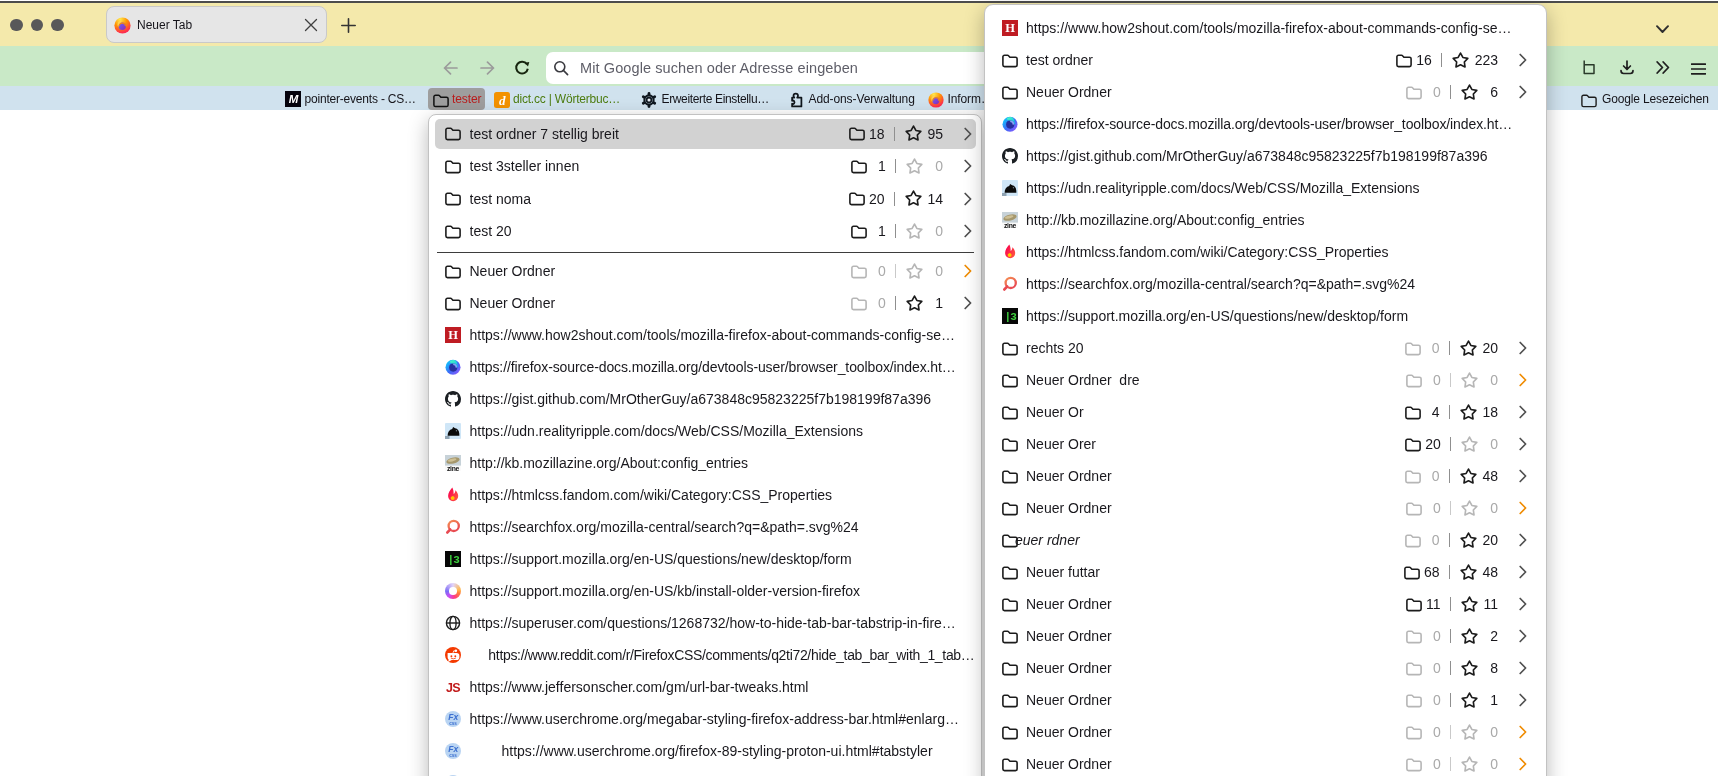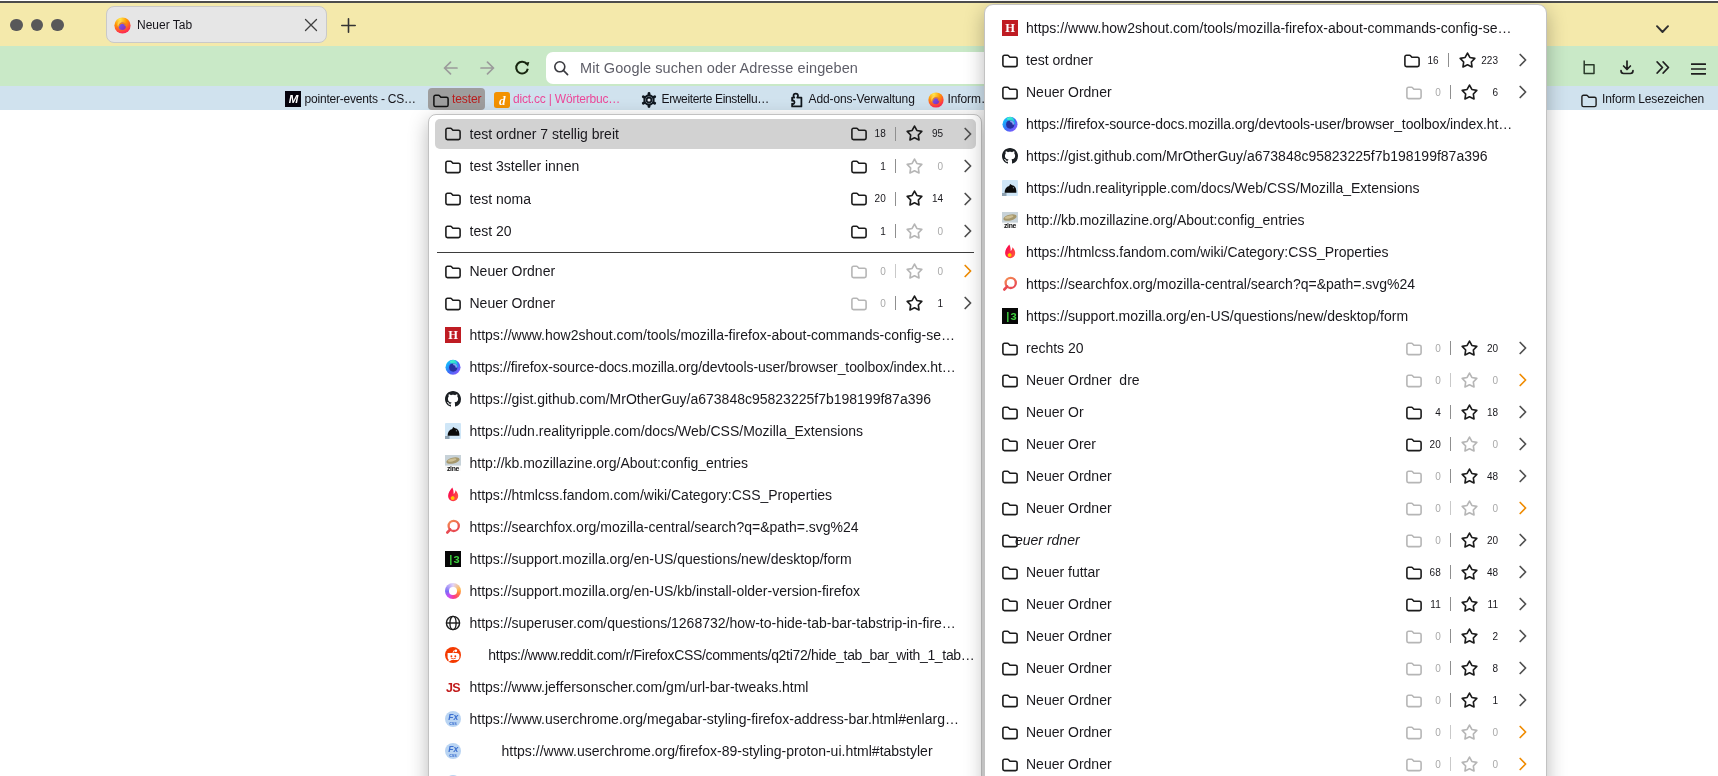--- a/index.html
+++ b/index.html
@@ -1,21 +1,21 @@
 <!DOCTYPE html>
 <html><head><meta charset="utf-8"><style>
 html,body{margin:0;padding:0}
 body{width:1718px;height:776px;overflow:hidden;position:relative;background:#fff;font-family:"Liberation Sans",sans-serif;-webkit-font-smoothing:antialiased}
 .abs{position:absolute}
 .row{position:absolute;height:30px;line-height:30px;font-size:14px;color:#19181d;white-space:nowrap}
 .gr{color:#a9a9a9!important}
 .ic{position:absolute;width:16px;height:30px;display:flex;align-items:center;justify-content:center}
 .nflex{position:absolute;height:30px;display:flex;align-items:center}
 .cell{display:flex;align-items:center;justify-content:center}
-.cnt{font-size:10px;color:#19181d;display:inline-block;min-width:14.5px;text-align:right}
+.cnt{font-size:14px;color:#19181d;display:inline-block;min-width:14.5px;text-align:right}
 </style></head><body>
 <div class="abs" style="left:0;top:0;width:1718px;height:1px;background:#fff"></div>
 <div class="abs" style="left:0;top:1px;width:1718px;height:1.5px;background:#4c4c4c"></div>
 <div class="abs" style="left:0;top:2.5px;width:1718px;height:43px;background:#f4e9ab"></div>
 <div class="abs" style="left:0;top:45.5px;width:1718px;height:40.5px;background:#c9e9c7"></div>
 <div class="abs" style="left:0;top:86px;width:1718px;height:24px;background:#d0e2ee"></div>
 <div class="abs" style="left:10.2px;top:18.7px;width:12.6px;height:12.6px;border-radius:50%;background:#58585a"></div>
 <div class="abs" style="left:30.7px;top:18.7px;width:12.6px;height:12.6px;border-radius:50%;background:#58585a"></div>
 <div class="abs" style="left:51.2px;top:18.7px;width:12.6px;height:12.6px;border-radius:50%;background:#58585a"></div>
 <div class="abs" style="left:105.5px;top:5.5px;width:221px;height:37px;background:#e6e6e6;border:1px solid #c9c9c9;border-radius:8px;box-sizing:border-box"></div>
@@ -71,21 +71,21 @@
 <div class="abs" style="left:304.5px;top:87.5px;font-size:12px;line-height:22px;color:#15141a;letter-spacing:-0.2px;white-space:nowrap">pointer-events - CS…</div>
 <div class="abs" style="left:427.7px;top:88px;width:57px;height:21.5px;background:#9e9e9e;border-radius:4px"></div>
 <div class="abs" style="left:433px;top:92.5px"><svg width="16" height="15" viewBox="0 0 16 15">
       <path d="M0.9 4.3 V12 c0 .95 .65 1.6 1.6 1.6 h11 c.95 0 1.6-.65 1.6-1.6 V5.8 c0-.95-.65-1.6-1.6-1.6 H7.9 L6.55 2.7 c-.27-.32-.6-.45-1-.45 H2.5 c-.95 0-1.6 .65-1.6 1.6 Z" fill="none" stroke="#111" stroke-width="1.5" stroke-linejoin="round"></path>
     </svg></div>
 <div class="abs" style="left:452px;top:87.5px;font-size:12px;line-height:22px;color:#b91c1c;letter-spacing:-0.1px;white-space:nowrap">tester</div>
 <div class="abs" style="left:494px;top:91.5px"><svg width="16" height="16" viewBox="0 0 16 16">
       <rect width="16" height="16" rx="2.5" fill="#f39200"></rect>
       <text x="8.2" y="12.6" font-family="Liberation Serif" font-size="13" font-weight="bold" font-style="italic" fill="#fff" text-anchor="middle">d</text>
     </svg></div>
-<div class="abs" style="left:513px;top:87.5px;font-size:12px;line-height:22px;color:#ec4899;letter-spacing:-0.2px;white-space:nowrap">dict.cc | Wörterbuc…</div>
+<div class="abs" style="left:513px;top:87.5px;font-size:12px;line-height:22px;color:#4d7c0f;letter-spacing:-0.2px;white-space:nowrap">dict.cc | Wörterbuc…</div>
 <div class="abs" style="left:641px;top:92px"><svg width="16" height="16" viewBox="0 0 16 16">
       <path d="M8.00 3.80 L8.00 1.40" stroke="#101820" stroke-width="2.8" stroke-linecap="round"></path>
       <path d="M4.36 5.90 L2.28 4.70" stroke="#101820" stroke-width="2.8" stroke-linecap="round"></path>
       <path d="M4.36 10.10 L2.28 11.30" stroke="#101820" stroke-width="2.8" stroke-linecap="round"></path>
       <path d="M8.00 12.20 L8.00 14.60" stroke="#101820" stroke-width="2.8" stroke-linecap="round"></path>
       <path d="M11.64 10.10 L13.72 11.30" stroke="#101820" stroke-width="2.8" stroke-linecap="round"></path>
       <path d="M11.64 5.90 L13.72 4.70" stroke="#101820" stroke-width="2.8" stroke-linecap="round"></path>
       <circle cx="8" cy="8" r="4.6" fill="#d0e2ee" stroke="#101820" stroke-width="2.1"></circle>
       <circle cx="8" cy="8" r="2.4" fill="#e8eef5" stroke="#101820" stroke-width="1.7"></circle>
     </svg></div>
@@ -109,21 +109,21 @@
       </defs>
       <circle cx="8.5" cy="8.5" r="8.1" fill="url(#ffo)"></circle>
       <circle cx="8.3" cy="9.2" r="3.7" fill="url(#ffi)"></circle>
       <path d="M4.6 9.2 a3.7 3.7 0 0 1 7.4 0 l-1.1 .1 a2.6 2.6 0 0 0-5.2 0 Z" fill="#ff8a00" opacity=".9"></path>
       <path d="M8.3 5.5 c-2.5 0-3.9 1.8-3.9 3.9 c0 .4 .05 .8 .16 1.15 C3.4 9.1 3.2 7.3 3.9 5.8 c.5-1.1 1.6-2 3-2.2 c.6-.1 1 .5 .6 1 c-.3 .4-.8 .6-1.2 .9 Z" fill="#ffd657" opacity=".85"></path>
     </svg></div>
 <div class="abs" style="left:947.5px;top:87.5px;font-size:12px;line-height:22px;color:#15141a;letter-spacing:-0.1px;white-space:nowrap">Inform…</div>
 <div class="abs" style="left:1581px;top:92.5px"><svg width="16" height="15" viewBox="0 0 16 15">
       <path d="M0.9 4.3 V12 c0 .95 .65 1.6 1.6 1.6 h11 c.95 0 1.6-.65 1.6-1.6 V5.8 c0-.95-.65-1.6-1.6-1.6 H7.9 L6.55 2.7 c-.27-.32-.6-.45-1-.45 H2.5 c-.95 0-1.6 .65-1.6 1.6 Z" fill="none" stroke="#1d1d1d" stroke-width="1.4" stroke-linejoin="round"></path>
     </svg></div>
-<div class="abs" style="left:1602px;top:87.5px;font-size:12px;line-height:22px;color:#15141a;letter-spacing:-0.15px;white-space:nowrap">Inform Lesezeichen</div>
+<div class="abs" style="left:1602px;top:87.5px;font-size:12px;line-height:22px;color:#15141a;letter-spacing:-0.15px;white-space:nowrap">Google Lesezeichen</div>
 <div class="abs" style="left:427.5px;top:113.5px;width:554px;height:700px;background:#fff;border:1px solid #c2c2c2;border-radius:8px 8px 0 0;box-sizing:border-box;box-shadow:0 6px 20px rgba(0,0,0,.28);z-index:5;overflow:hidden">
     <div class="abs" style="left:6px;top:4.0px;width:541px;height:30px;background:#d2d2d2;border-radius:5px"></div>
     <div class="ic" style="left:16.5px;top:4.0px">
       <svg width="16" height="15" viewBox="0 0 16 15">
         <path d="M0.9 4.3 V12 c0 .95 .65 1.6 1.6 1.6 h11 c.95 0 1.6-.65 1.6-1.6 V5.8 c0-.95-.65-1.6-1.6-1.6 H7.9 L6.55 2.7 c-.27-.32-.6-.45-1-.45 H2.5 c-.95 0-1.6 .65-1.6 1.6 Z" fill="none" stroke="#1c1c1c" stroke-width="1.6" stroke-linejoin="round"></path>
       </svg>
     </div>
     <div class="row" style="left:41px;top:4.0px;width:505px;overflow:hidden;">test ordner 7 stellig breit</div>
     <div class="nflex" style="right:8.5px;top:4.0px">
       <span class="cell">

